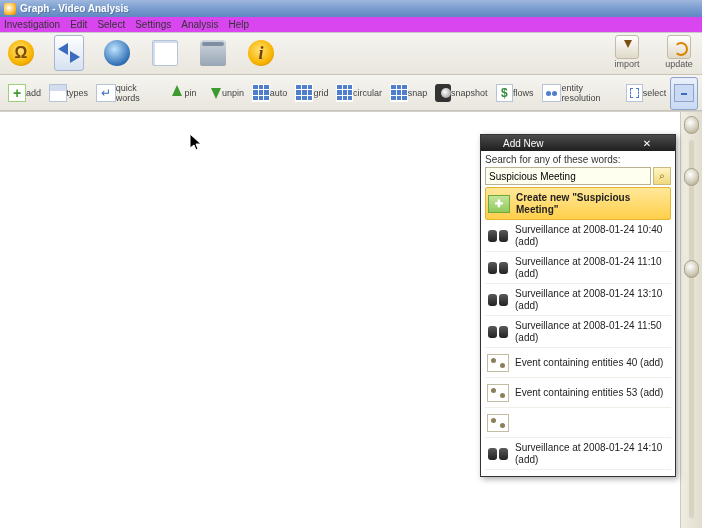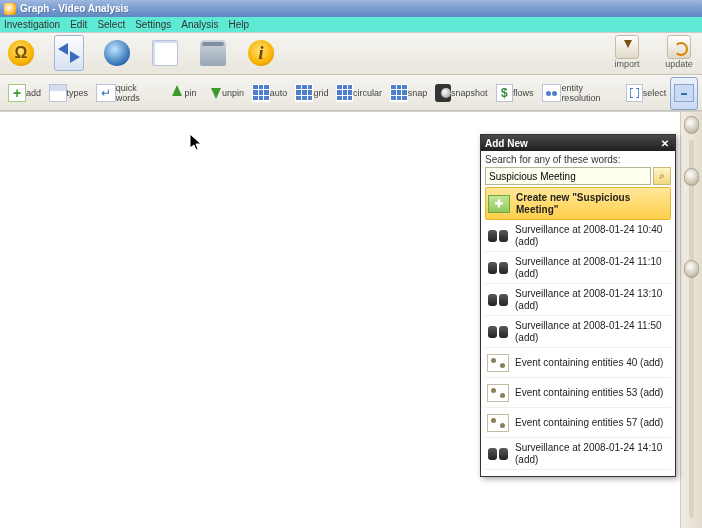--- a/index.html
+++ b/index.html
@@ -14,21 +14,21 @@
     text-shadow: 1px 1px 0 rgba(0,0,0,.2);
   }
   .titlebar .ticon {
     width: 12px; height: 12px; margin-right: 4px;
     background: radial-gradient(circle at 40% 40%, #fff, #ffbb33 60%, #cc7700);
     border-radius: 2px;
   }
 
   
   .menubar {
-    height: 16px; background: #5eead4; border-bottom: 1px solid #c9c9c9;
+    height: 16px; background: #d946ef; border-bottom: 1px solid #c9c9c9;
     display: flex; align-items: center; padding: 0 4px; gap: 10px;
     font-size: 10px; color: #333;
   }
   .menubar span { cursor: default; }
 
   
   .toolbar-big {
     height: 42px; background: linear-gradient(to bottom,#f5f4f0,#e9e6dd);
     border-bottom: 1px solid #c9c3b5;
     display: flex; align-items: flex-start; padding: 2px 6px; gap: 18px;
@@ -119,21 +119,21 @@
   .vscroll .track{position:absolute;left:8px;right:8px;top:28px;bottom:10px;background:#d9d3c1;border-radius:3px;}
 
   
   .dialog {
     position:absolute; right:26px; top:22px; width:196px;
     border:1px solid #333; background:#fff; box-shadow:2px 2px 6px rgba(0,0,0,.35);
     font-size:10px;
   }
   .dlg-title{
     height:16px;background:linear-gradient(#4a4a4a,#1f1f1f);color:#fff;display:flex;align-items:center;
-    padding:0 4px;font-weight:bold;font-size:10px;
+    padding:0 22px;font-weight:normal;font-size:10px;
   }
   .dlg-title .x{margin-left:auto;width:12px;height:12px;display:flex;align-items:center;justify-content:center;cursor:pointer;}
   .dlg-body{padding:3px 4px 6px;}
   .dlg-label{color:#333;font-size:10px;margin-bottom:2px;}
   .searchrow{display:flex;gap:2px;margin-bottom:2px;}
   .searchrow input{
     flex:1;border:1px solid #b7b294;background:#fffff0;font-size:10px;padding:2px 3px;height:18px;
   }
   .searchrow .go{
     width:18px;height:18px;border:1px solid #c9bb7f;background:linear-gradient(#fff5c6,#f0d97c);
@@ -354,21 +354,20 @@
           <div class="result">
             <div class="ricon ricon-ent"></div>
             <div class="txt">Event containing entities 40 (add)</div>
           </div>
           <div class="result">
             <div class="ricon ricon-ent"></div>
             <div class="txt">Event containing entities 53 (add)</div>
           </div>
           <div class="result">
             <div class="ricon ricon-ent"></div>
-            <div class="txt">Event containing entities 57 (add)</div>
           </div>
           <div class="result">
             <div class="ricon ricon-bino"></div>
             <div class="txt">Surveillance at 2008-01-24 14:10 (add)</div>
           </div>
         </div>
     </div>
   </div>
 
 </div>

